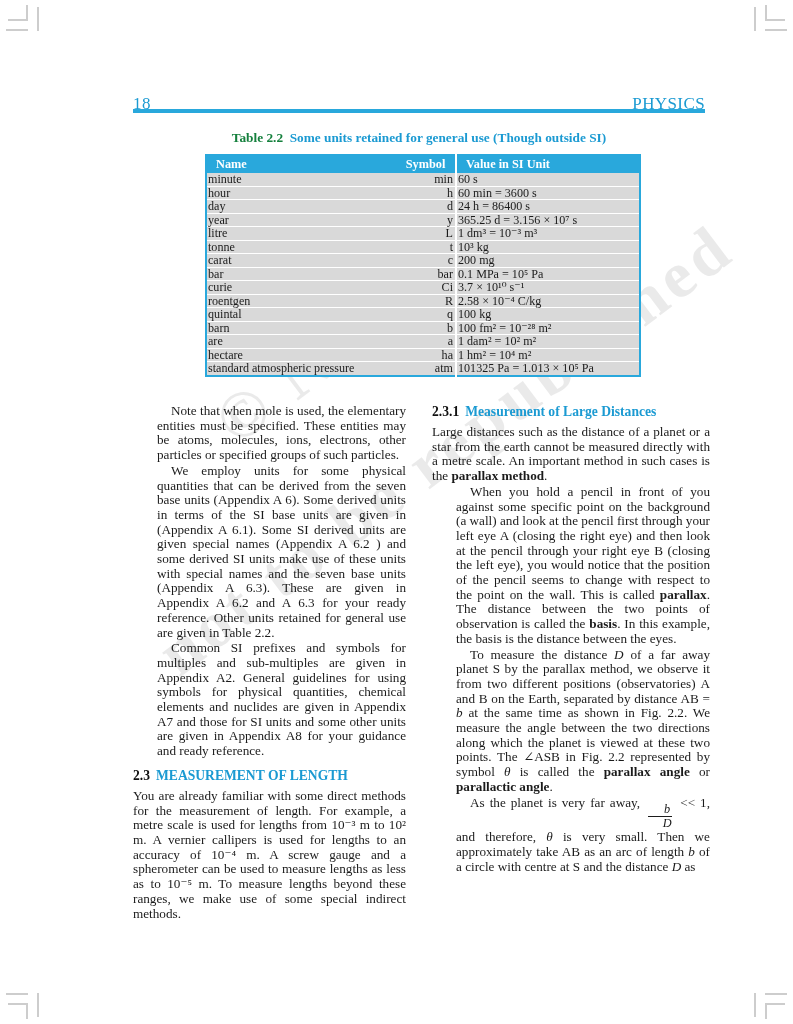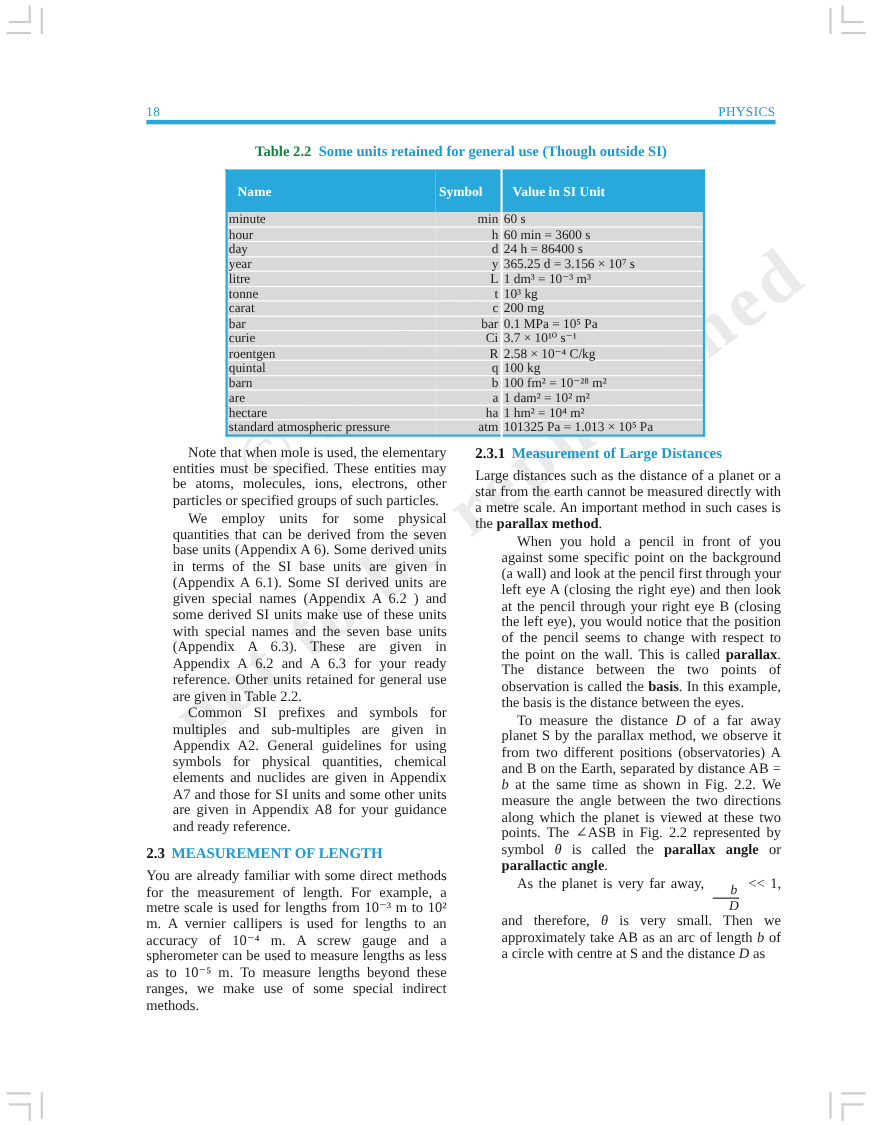--- a/index.html
+++ b/index.html
@@ -13,35 +13,35 @@
   html,body{margin:0;padding:0;background:#ffffff;}
   .page{
     position:relative;width:793px;height:1024px;background:#fff;
     font-family:"Liberation Serif","DejaVu Serif",serif;color:var(--ink);
     overflow:hidden;
   }
   
   .mark{position:absolute;background:var(--mark);}
   
   .header{position:absolute;left:133px;top:94px;width:572px;height:14px;
-    font-size:12px;letter-spacing:.4px;color:var(--accent-text);}
+    font-size:17px;letter-spacing:.4px;color:var(--accent-text);}
   .page-num{position:absolute;left:0;top:0;}
   .header-title{position:absolute;right:0;top:0;}
   .rule{position:absolute;left:133px;top:109px;width:572px;height:4px;background:var(--accent);}
   
   .caption{position:absolute;left:133px;top:130px;width:572px;text-align:center;
     font-weight:bold;font-size:13.3px;}
   .caption .prefix{color:#15803d;}
   .caption .ctext{color:var(--accent-text);}
   
   .table-wrap{position:absolute;left:205px;top:154px;width:436px;}
   table{border-collapse:collapse;width:100%;border:2px solid var(--accent);}
   thead th{background:var(--accent);color:#fff;font-size:12.3px;font-weight:bold;
     text-align:left;padding:2px 2px 2px 9px;line-height:13px;}
-  thead th.sym{padding:12px 3px;}
+  thead th.sym{text-align:center;padding:2px 3px;}
   thead th.val{border-left:2px solid #fff;}
   tbody td{background:var(--row-bg);font-size:12.1px;line-height:12.5px;
     padding:0 2px 0 1px;border-bottom:1px solid #fff;}
   tbody td.sym{text-align:right;}
   tbody td.val{border-left:2px solid #fff;}
   col.c-name{width:190px;} col.c-sym{width:60px;}
   
   .col{position:absolute;top:404px;}
   .col-left{left:133px;width:273px;}
   .col-right{left:432px;width:278px;}

